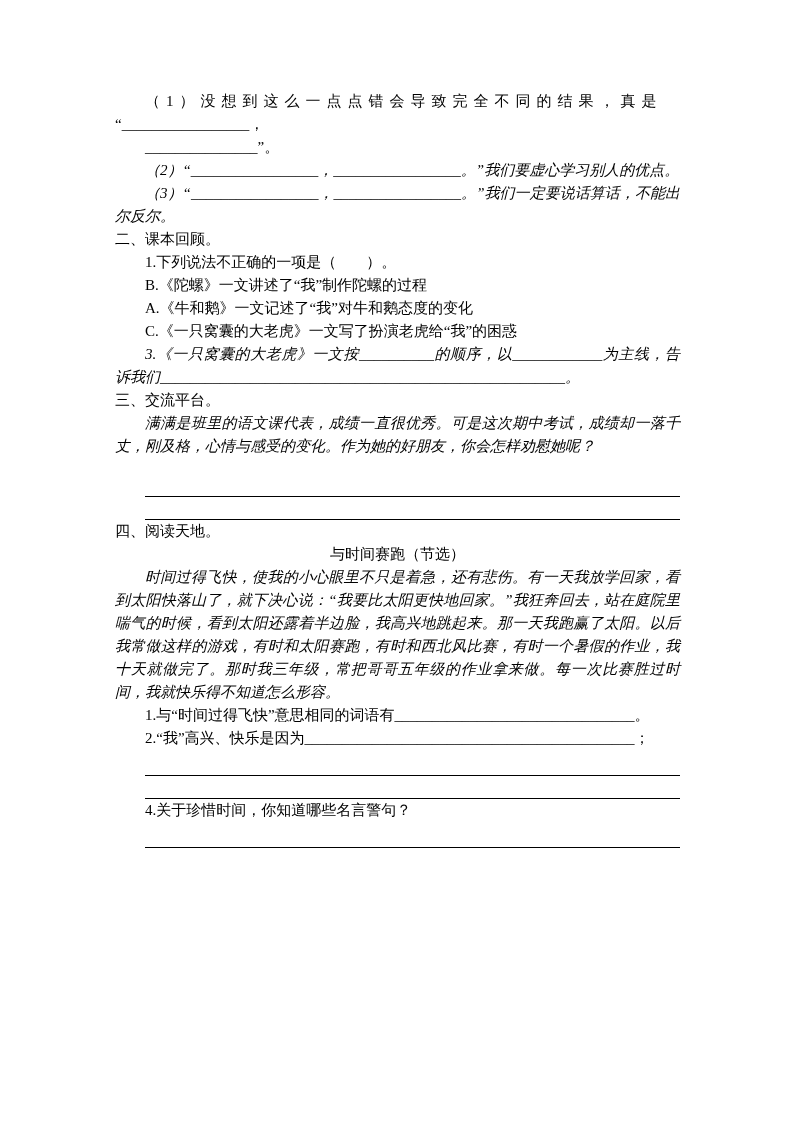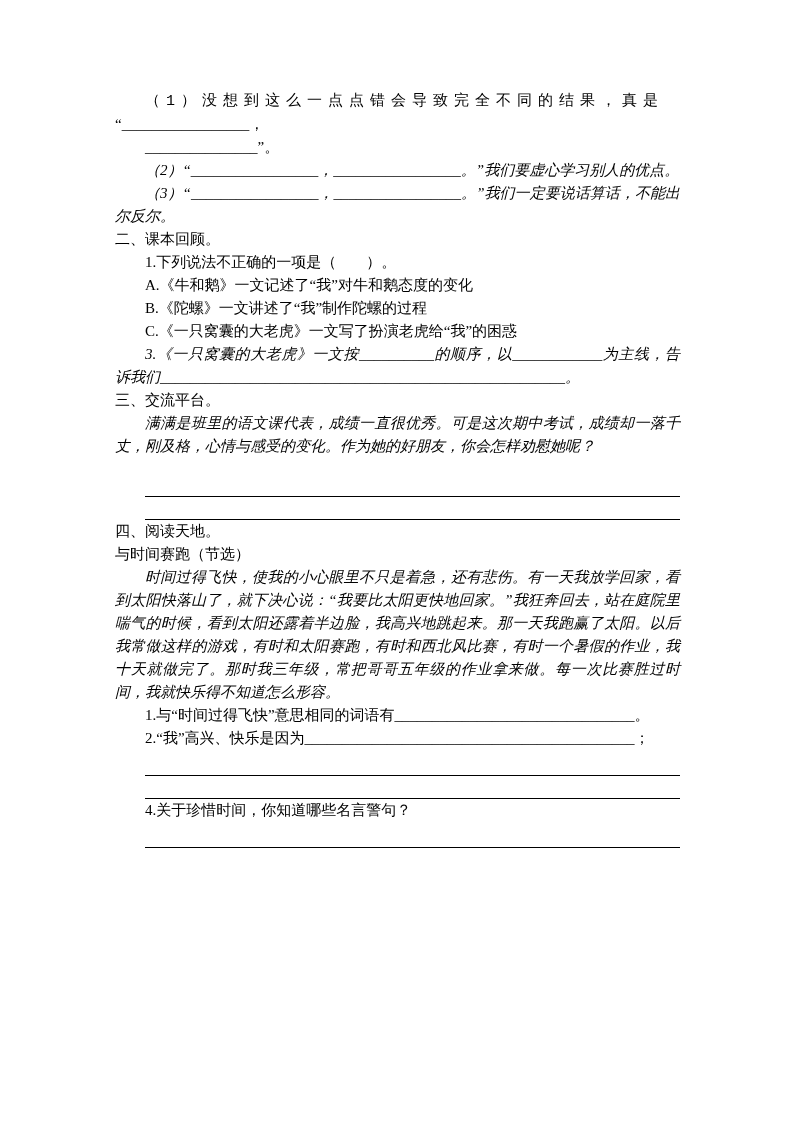--- a/index.html
+++ b/index.html
@@ -11,22 +11,22 @@
     box-sizing:border-box;
     font-family:"Liberation Serif","DejaVu Serif",serif;
     font-size:15px;
     line-height:23px;
     color:#000000;
     overflow:hidden;
   }
   .page p{margin:0;}
   .indent{text-indent:2em;}
   .just{text-align:justify;font-style:italic;}
-  .spread{letter-spacing:6px;text-align:justify;font-family:Liberation Mono, monospace;}
-  .center{text-align:left;text-indent:0;}
+  .spread{letter-spacing:6px;text-align:justify;}
+  .center{text-align:center;text-indent:0;}
   .answer-line{
     height:22px;
     border-bottom:1px solid #000000;
     margin-left:2em;
   }
   .gap-lg{margin-top:16px;}
   .gap-xs{margin-top:3px;}
 </style>
 </head>
 <body>
@@ -34,22 +34,22 @@
 <div class="page">
 
   <p class="indent spread">（1）没想到这么一点点错会导致完全不同的结果，真是</p>
   <p>“_________________，</p>
   <p class="indent">_______________”。</p>
   <p class="indent just">（2）“_________________，_________________。”我们要虚心学习别人的优点。</p>
   <p class="indent just">（3）“_________________，_________________。”我们一定要说话算话，不能出尔反尔。</p>
 
   <p>二、课本回顾。</p>
   <p class="indent">1.下列说法不正确的一项是（　　）。</p>
+  <p class="indent">B.《陀螺》一文讲述了“我”制作陀螺的过程</p>
   <p class="indent">A.《牛和鹅》一文记述了“我”对牛和鹅态度的变化</p>
-  <p class="indent">B.《陀螺》一文讲述了“我”制作陀螺的过程</p>
   <p class="indent">C.《一只窝囊的大老虎》一文写了扮演老虎给“我”的困惑</p>
   <p class="indent just">3.《一只窝囊的大老虎》一文按__________的顺序，以____________为主线，告诉我们______________________________________________________。</p>
 
   <p>三、交流平台。</p>
   <p class="indent just">满满是班里的语文课代表，成绩一直很优秀。可是这次期中考试，成绩却一落千丈，刚及格，心情与感受的变化。作为她的好朋友，你会怎样劝慰她呢？</p>
   <div class="answer-line gap-lg"></div>
   <div class="answer-line"></div>
 
   <p>四、阅读天地。</p>
   <p class="center">与时间赛跑（节选）</p>

